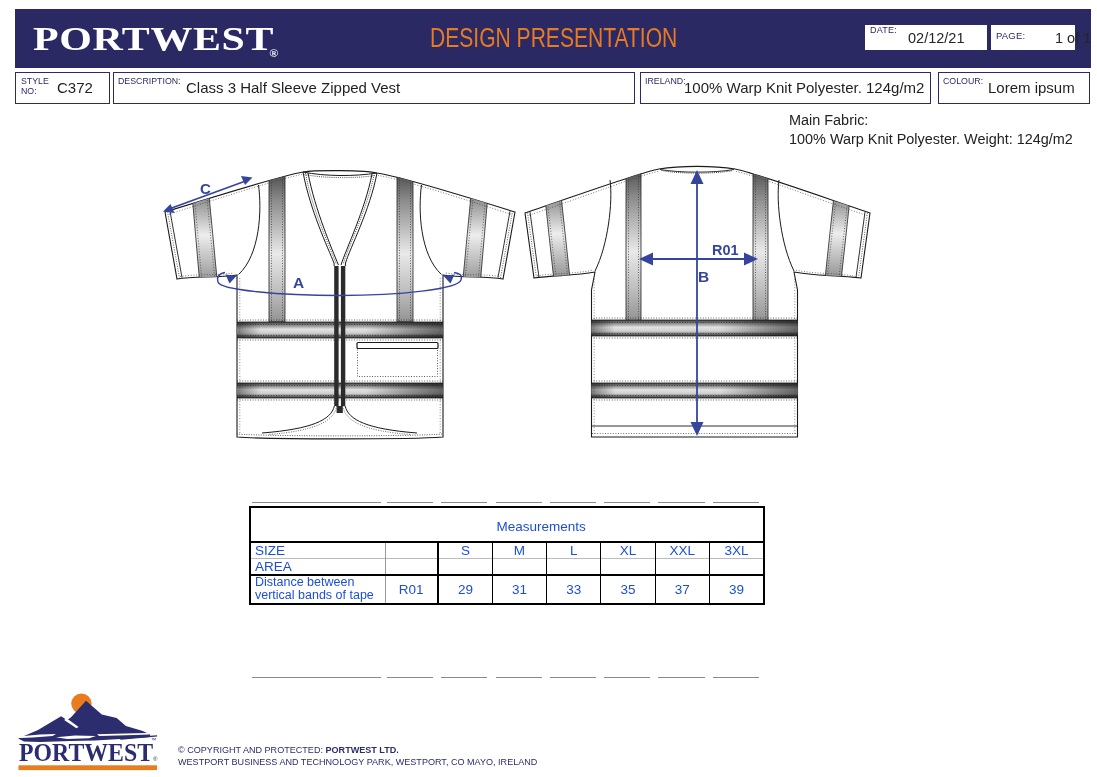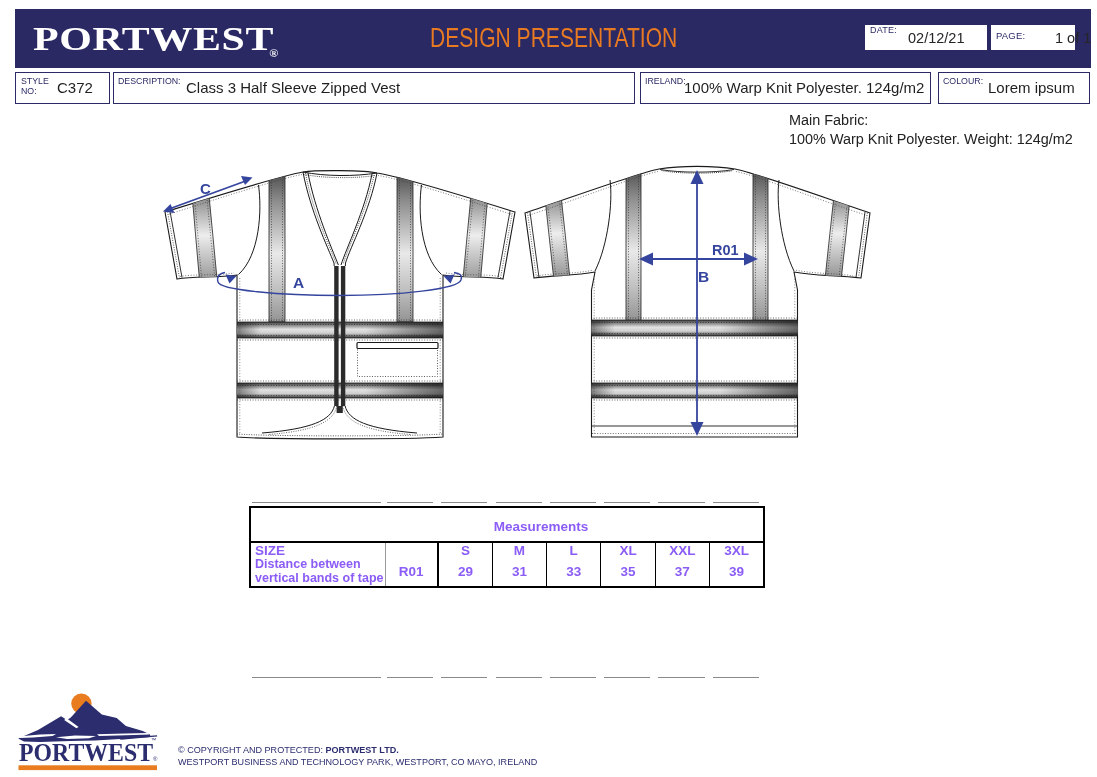--- a/index.html
+++ b/index.html
@@ -23,21 +23,21 @@
   #b1{left:15px;top:72px;width:95px;height:32px;}
   #b2{left:113px;top:72px;width:522px;height:32px;}
   #b3{left:640px;top:72px;width:291px;height:32px;}
   #b4{left:938px;top:72px;width:152px;height:32px;}
   .ilbl{font-size:8.8px;color:#2b2a66;letter-spacing:0px;}
   .ival{font-size:15px;color:#1f1f1f;}
   #mainfab{left:789px;top:110px;font-size:15.2px;line-height:19px;color:#222;transform:scaleX(0.95);transform-origin:0 0;white-space:nowrap;}
   
   #tblwrap{left:249px;top:506px;}
   table{border-collapse:collapse;table-layout:fixed;}
-  td{font-family:"Liberation Sans",sans-serif;font-weight:bold;color:#8b5cf6;
+  td{font-family:"Liberation Sans",sans-serif;font-weight:normal;color:#1d4ed8;
      font-size:13.5px;padding:0;overflow:hidden;white-space:nowrap;}
   td.c{text-align:center;}
   td.l{padding-left:4px;text-align:left;}
   
   #copy1{left:178px;top:744px;font-size:9.8px;color:#2b2d6e;transform:scaleX(0.925);transform-origin:0 0;white-space:nowrap;}
   #copy2{left:178px;top:755.5px;font-size:9.8px;color:#2b2d6e;transform:scaleX(0.925);transform-origin:0 0;white-space:nowrap;}
 </style>
 </head>
 <body>
   <div id="hdr" class="abs"></div>
@@ -300,20 +300,30 @@
       <tr style="height:16px">
         <td class="l" style="border-left:2px solid #000;">SIZE</td>
         <td style="border-left:1px solid #999;"></td>
         <td class="c" style="border-left:2px solid #000;">S</td>
         <td class="c" style="border-left:1.5px solid #000;">M</td>
         <td class="c" style="border-left:1.5px solid #000;">L</td>
         <td class="c" style="border-left:1.5px solid #000;">XL</td>
         <td class="c" style="border-left:1.5px solid #000;">XXL</td>
         <td class="c" style="border-left:1.5px solid #000;border-right:2px solid #000;">3XL</td>
       </tr>
+      <tr style="height:15.5px">
+        <td class="l" style="border-left:2px solid #000;border-top:1px solid #bbb;border-bottom:2px solid #000;">AREA</td>
+        <td style="border-left:1px solid #999;border-top:1px solid #bbb;border-bottom:2px solid #000;"></td>
+        <td style="border-left:2px solid #000;border-top:1px solid #bbb;border-bottom:2px solid #000;"></td>
+        <td style="border-left:1.5px solid #000;border-top:1px solid #bbb;border-bottom:2px solid #000;"></td>
+        <td style="border-left:1.5px solid #000;border-top:1px solid #bbb;border-bottom:2px solid #000;"></td>
+        <td style="border-left:1.5px solid #000;border-top:1px solid #bbb;border-bottom:2px solid #000;"></td>
+        <td style="border-left:1.5px solid #000;border-top:1px solid #bbb;border-bottom:2px solid #000;"></td>
+        <td style="border-left:1.5px solid #000;border-right:2px solid #000;border-top:1px solid #bbb;border-bottom:2px solid #000;"></td>
+      </tr>
       <tr style="height:29.5px">
         <td style="border-left:2px solid #000;border-bottom:2.5px solid #000;font-size:12.5px;line-height:13.5px;padding-left:4px;">Distance between<br>vertical bands of tape</td>
         <td class="c" style="border-left:1px solid #999;border-bottom:2.5px solid #000;">R01</td>
         <td class="c" style="border-left:2px solid #000;border-bottom:2.5px solid #000;">29</td>
         <td class="c" style="border-left:1.5px solid #000;border-bottom:2.5px solid #000;">31</td>
         <td class="c" style="border-left:1.5px solid #000;border-bottom:2.5px solid #000;">33</td>
         <td class="c" style="border-left:1.5px solid #000;border-bottom:2.5px solid #000;">35</td>
         <td class="c" style="border-left:1.5px solid #000;border-bottom:2.5px solid #000;">37</td>
         <td class="c" style="border-left:1.5px solid #000;border-right:2px solid #000;border-bottom:2.5px solid #000;">39</td>
       </tr>

